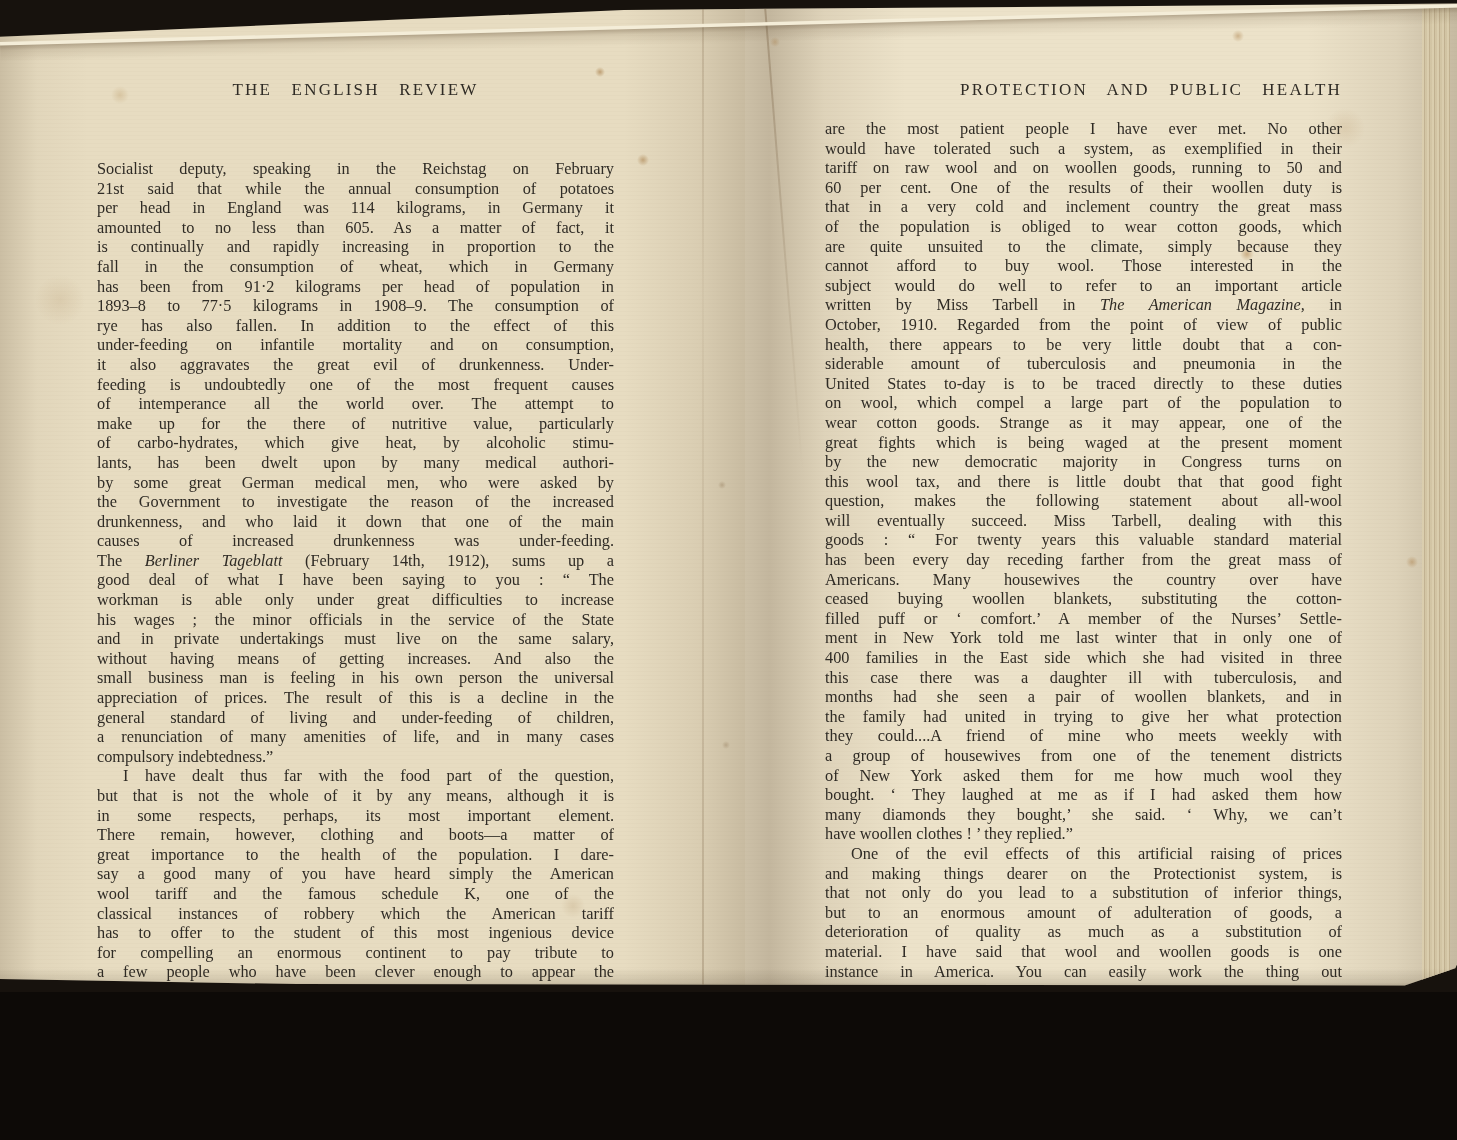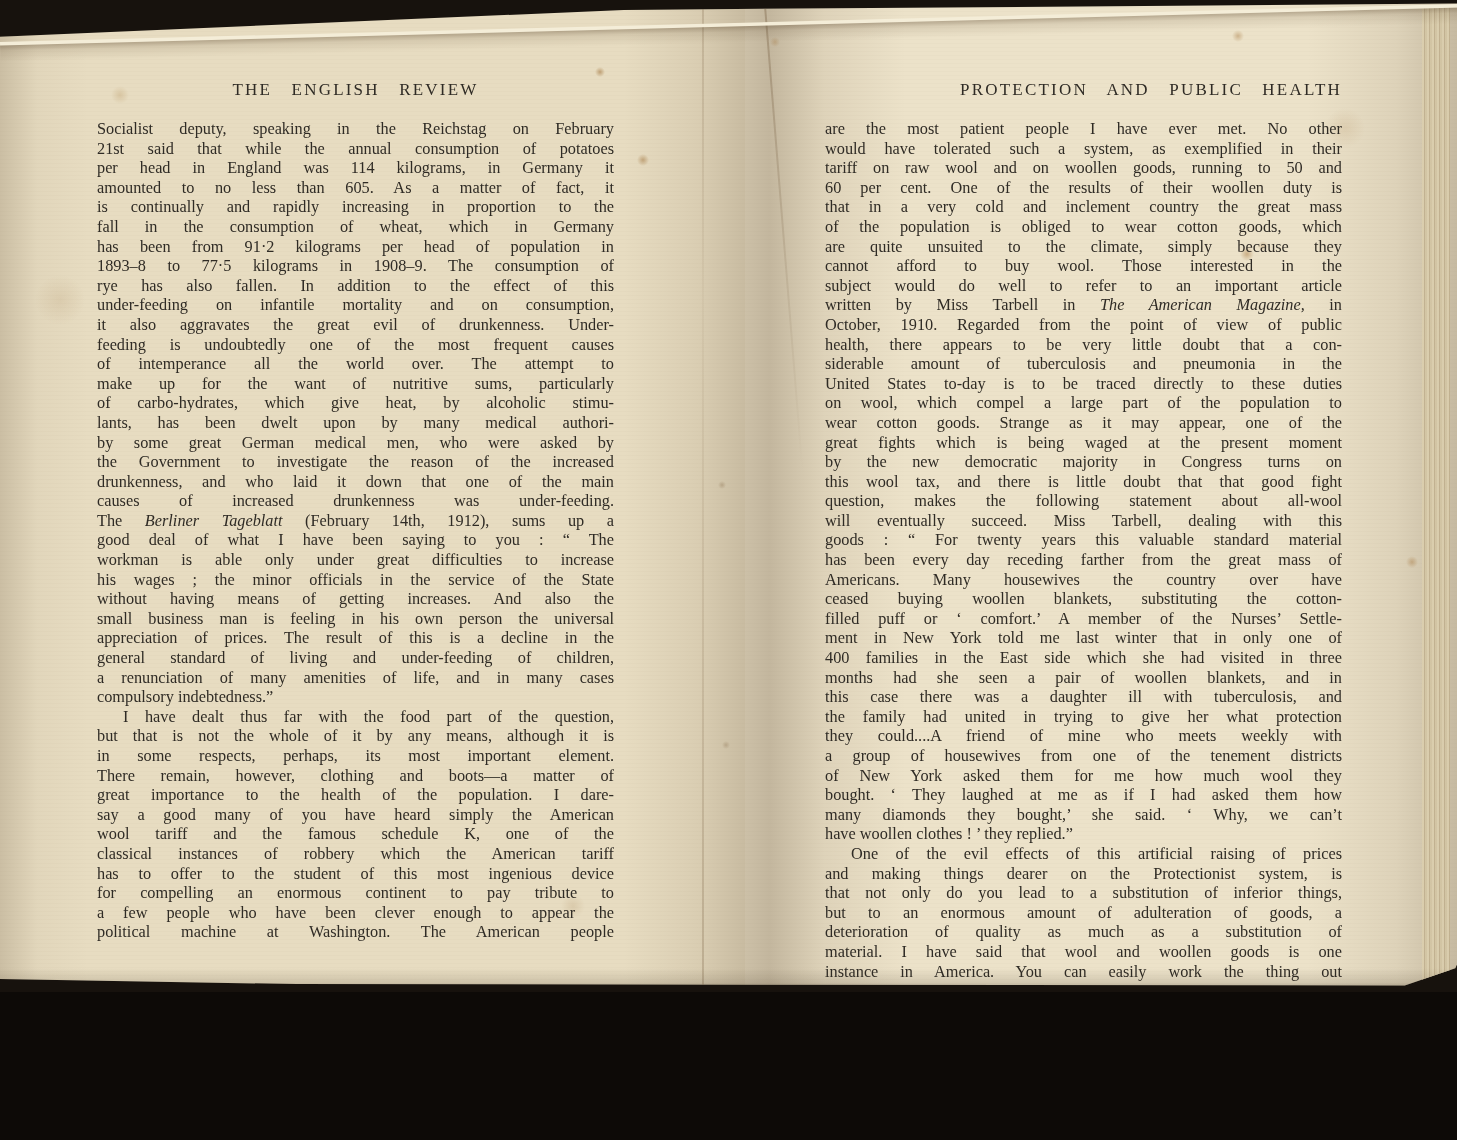--- a/index.html
+++ b/index.html
@@ -51,21 +51,21 @@
   .crease-1{position:absolute;left:702px;top:0;bottom:0;width:2px;
     background:linear-gradient(to bottom, rgba(110,85,55,.22), rgba(110,85,55,.05) 30%, rgba(110,85,55,.16) 70%, rgba(110,85,55,.26));}
   .crease-2{position:absolute;left:764px;top:6px;width:2px;height:468px;
     transform-origin:top left;transform:rotate(-4.6deg);
     background:linear-gradient(to bottom, rgba(110,85,55,.35), rgba(110,85,55,.12) 60%, rgba(110,85,55,0));}
   .running-header{position:absolute;top:80px;width:517px;text-align:center;
     font-size:17px;letter-spacing:2.2px;word-spacing:13px;color:var(--ink,#2f2b25);}
   .rh-left{left:97px;} .rh-right{left:825px;text-align:right;}
   .text-block{position:absolute;top:119px;width:517px;color:var(--ink,#2f2b25);
     font-size:16.3px;line-height:19.6px;}
-  .tb-left{left:97px;} .tb-right{left:825px;}
+  .tb-left{left:97px;margin-top:40px;} .tb-right{left:825px;}
   .tline{text-align:justify;text-align-last:justify;}
   .tline.last{text-align-last:left;}
   .tline.indent{text-indent:26px;}
   .it{font-style:italic;}
   .page-number{position:absolute;top:1001px;width:517px;text-align:center;
     font-size:15.5px;letter-spacing:2px;color:var(--ink,#2f2b25);}
   .pn-left{left:81px;text-align:center;} .pn-right{left:825px;}
 </style>
 </head>
 <body>
@@ -88,31 +88,32 @@
         <div class="tline"><span>amounted to no less than 605.  As a matter of fact, it</span></div>
         <div class="tline"><span>is continually and rapidly increasing in proportion to the</span></div>
         <div class="tline"><span>fall in the consumption of wheat, which in Germany</span></div>
         <div class="tline"><span>has been from 91·2 kilograms per head of population in</span></div>
         <div class="tline"><span>1893–8 to 77·5 kilograms in 1908–9.  The consumption of</span></div>
         <div class="tline"><span>rye has also fallen.  In addition to the effect of this</span></div>
         <div class="tline"><span>under-feeding on infantile mortality and on consumption,</span></div>
         <div class="tline"><span>it also aggravates the great evil of drunkenness.  Under-</span></div>
         <div class="tline"><span>feeding is undoubtedly one of the most frequent causes</span></div>
         <div class="tline"><span>of intemperance all the world over.  The attempt to</span></div>
-        <div class="tline"><span>make up for the want of nutritive sums, particularly</span></div>
+        <div class="tline"><span>make up for the there of nutritive value, particularly</span></div>
         <div class="tline"><span>of carbo-hydrates, which give heat, by alcoholic stimu-</span></div>
         <div class="tline"><span>lants, has been dwelt upon by many medical authori-</span></div>
         <div class="tline"><span>by some great German medical men, who were asked by</span></div>
         <div class="tline"><span>the Government to investigate the reason of the increased</span></div>
         <div class="tline"><span>drunkenness, and who laid it down that one of the main</span></div>
         <div class="tline"><span>causes of increased drunkenness was under-feeding.</span></div>
         <div class="tline"><span>The </span><span class="it">Berliner Tageblatt</span><span> (February 14th, 1912), sums up a</span></div>
         <div class="tline"><span>good deal of what I have been saying to you :  “ The</span></div>
         <div class="tline"><span>workman is able only under great difficulties to increase</span></div>
         <div class="tline"><span>his wages ;  the minor officials in the service of the State</span></div>
+        <div class="tline"><span>and in private undertakings must live on the same salary,</span></div>
         <div class="tline"><span>without having means of getting increases.  And also the</span></div>
         <div class="tline"><span>small business man is feeling in his own person the universal</span></div>
         <div class="tline"><span>appreciation of prices.  The result of this is a decline in the</span></div>
         <div class="tline"><span>general standard of living and under-feeding of children,</span></div>
         <div class="tline"><span>a renunciation of many amenities of life, and in many cases</span></div>
         <div class="tline last"><span>compulsory indebtedness.”</span></div>
         <div class="tline indent"><span>I have dealt thus far with the food part of the question,</span></div>
         <div class="tline"><span>but that is not the whole of it by any means, although it is</span></div>
         <div class="tline"><span>in some respects, perhaps, its most important element.</span></div>
         <div class="tline"><span>There remain, however, clothing and boots—a matter of</span></div>
@@ -150,22 +151,22 @@
         <div class="tline"><span>this wool tax, and there is little doubt that that good fight</span></div>
         <div class="tline"><span>question, makes the following statement about all-wool</span></div>
         <div class="tline"><span>will eventually succeed.  Miss Tarbell, dealing with this</span></div>
         <div class="tline"><span>goods :  “ For twenty years this valuable standard material</span></div>
         <div class="tline"><span>has been every day receding farther from the great mass of</span></div>
         <div class="tline"><span>Americans.  Many housewives the country over have</span></div>
         <div class="tline"><span>ceased buying woollen blankets, substituting the cotton-</span></div>
         <div class="tline"><span>filled puff or ‘ comfort.’  A member of the Nurses’ Settle-</span></div>
         <div class="tline"><span>ment in New York told me last winter that in only one of</span></div>
         <div class="tline"><span>400 families in the East side which she had visited in three</span></div>
+        <div class="tline"><span>this case there was a daughter ill with tuberculosis, and</span></div>
         <div class="tline"><span>months had she seen a pair of woollen blankets, and in</span></div>
-        <div class="tline"><span>this case there was a daughter ill with tuberculosis, and</span></div>
         <div class="tline"><span>the family had united in trying to give her what protection</span></div>
         <div class="tline"><span>they could....A friend of mine who meets weekly with</span></div>
         <div class="tline"><span>a group of housewives from one of the tenement districts</span></div>
         <div class="tline"><span>of New York asked them for me how much wool they</span></div>
         <div class="tline"><span>bought.  ‘ They laughed at me as if I had asked them how</span></div>
         <div class="tline"><span>many diamonds they bought,’ she said.  ‘ Why, we can’t</span></div>
         <div class="tline last"><span>have woollen clothes ! ’ they replied.”</span></div>
         <div class="tline indent"><span>One of the evil effects of this artificial raising of prices</span></div>
         <div class="tline"><span>and making things dearer on the Protectionist system, is</span></div>
         <div class="tline"><span>that not only do you lead to a substitution of inferior things,</span></div>

